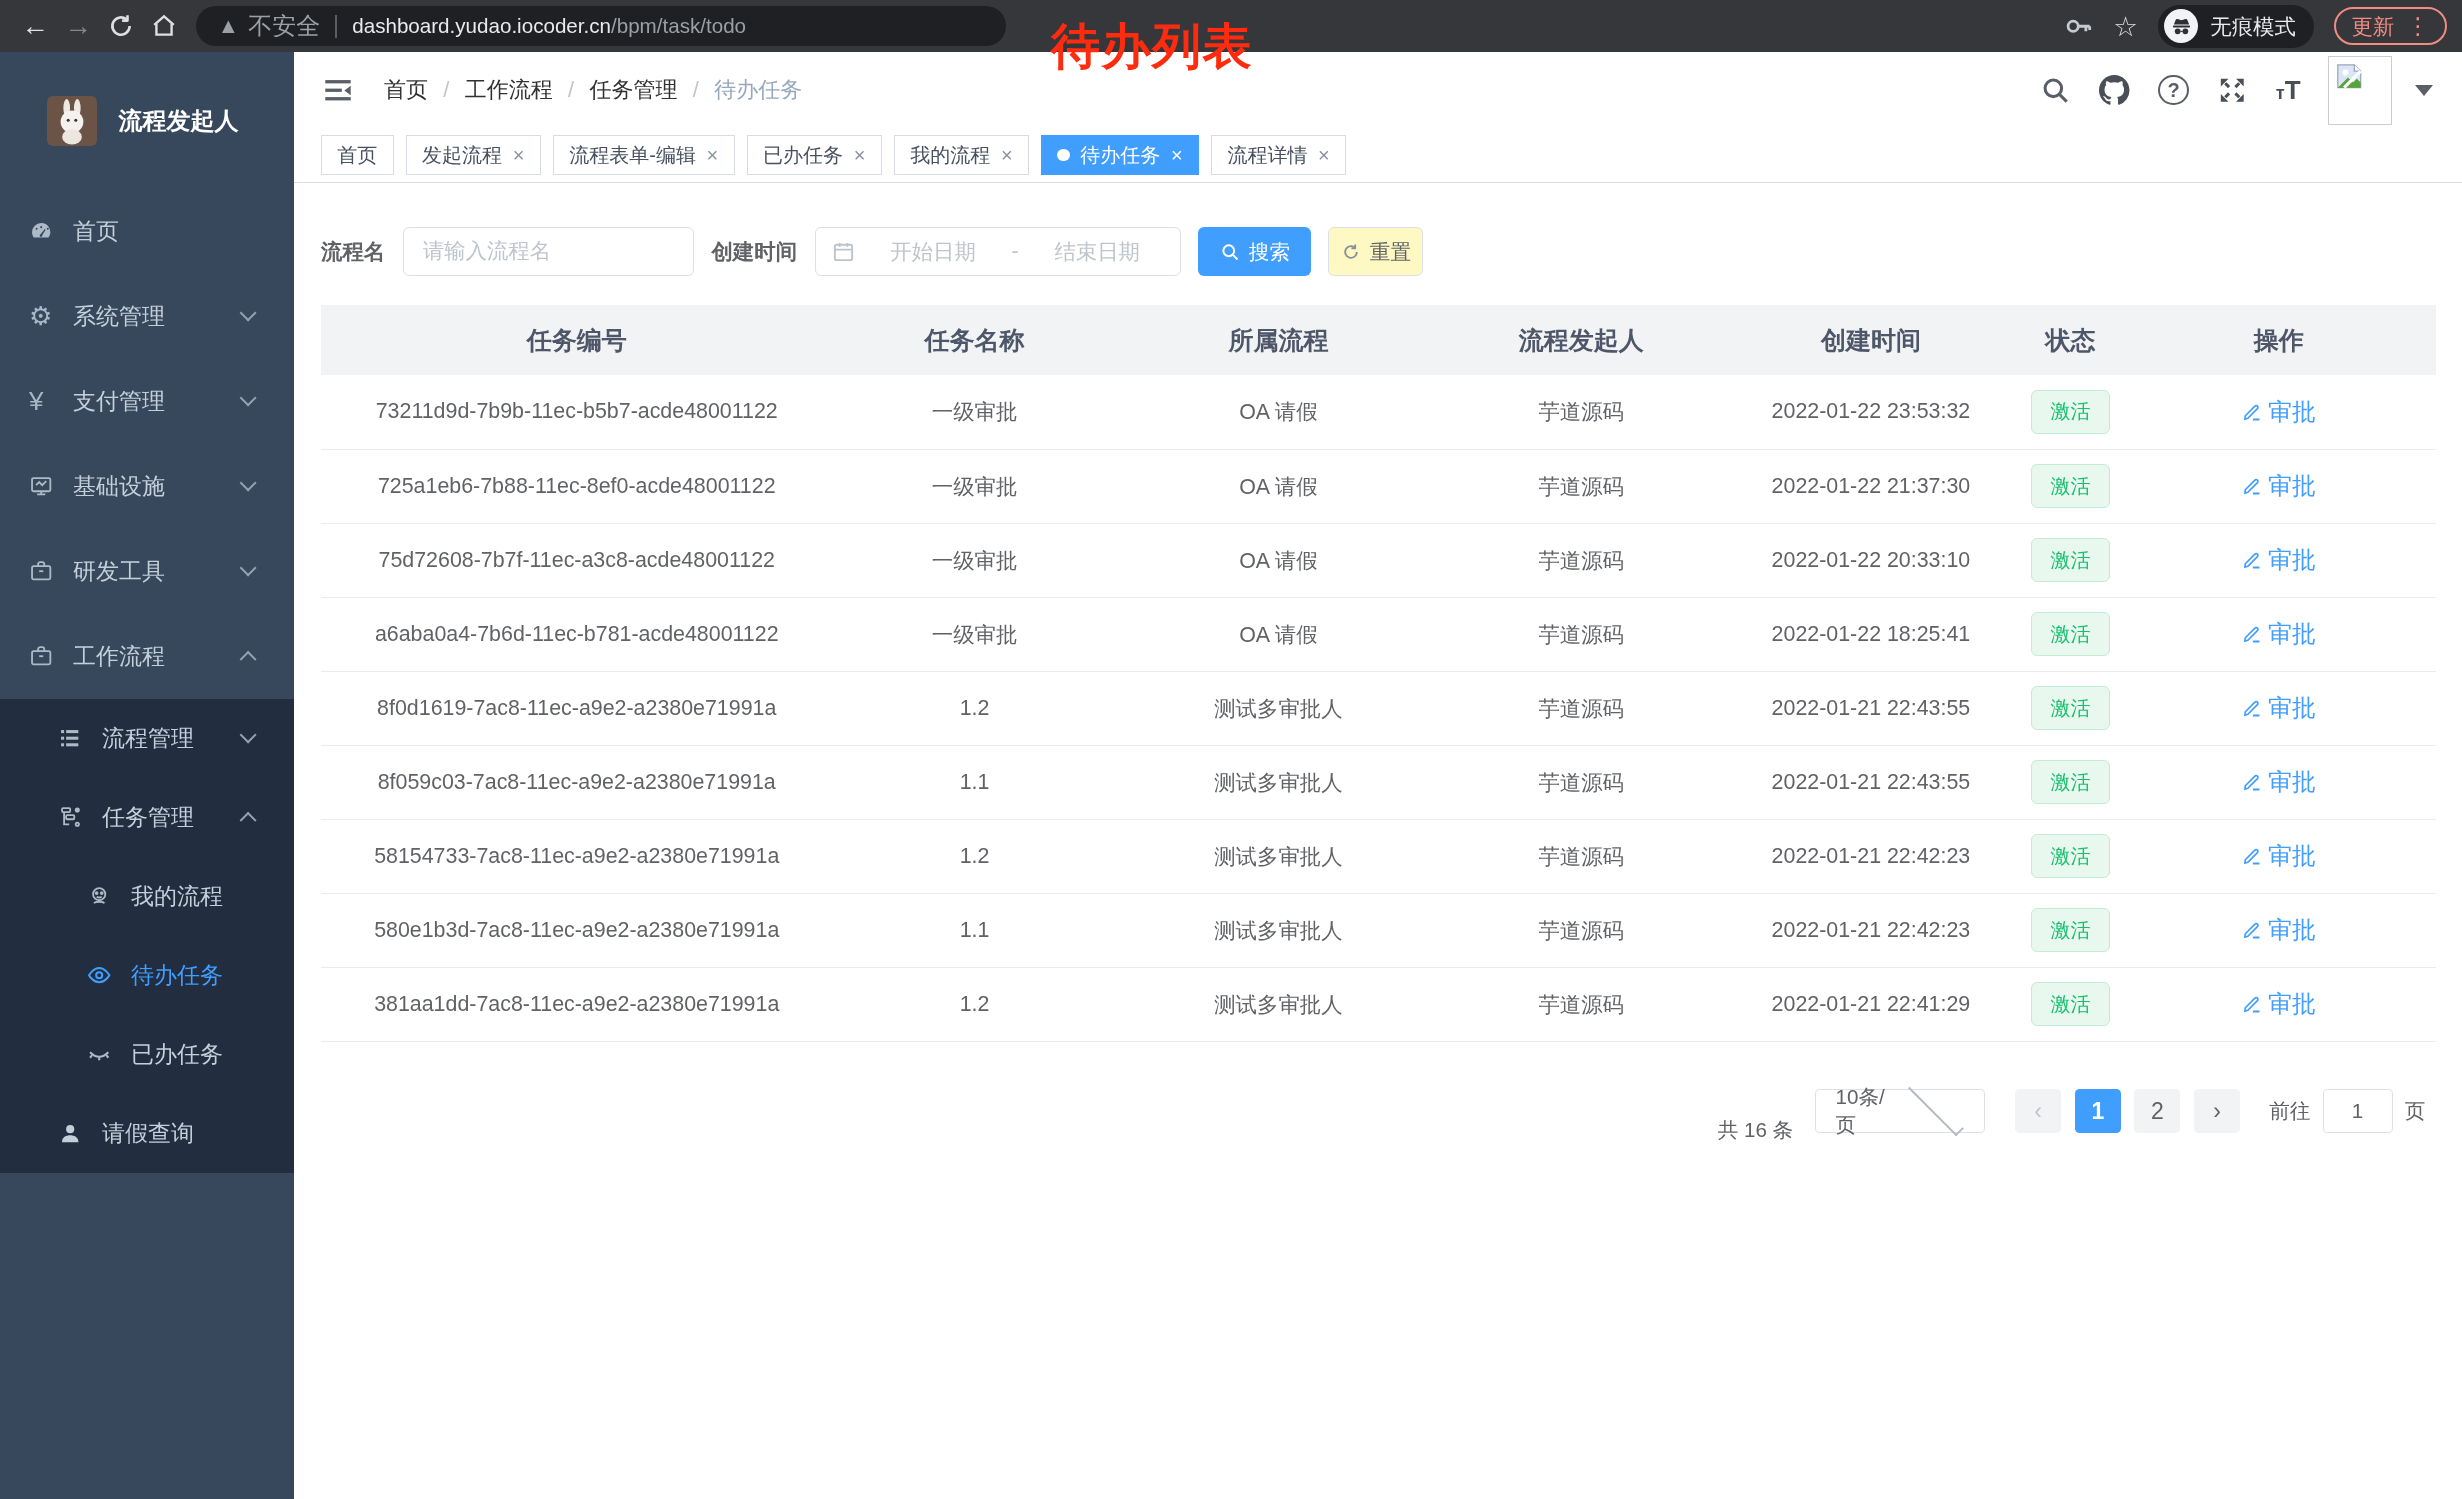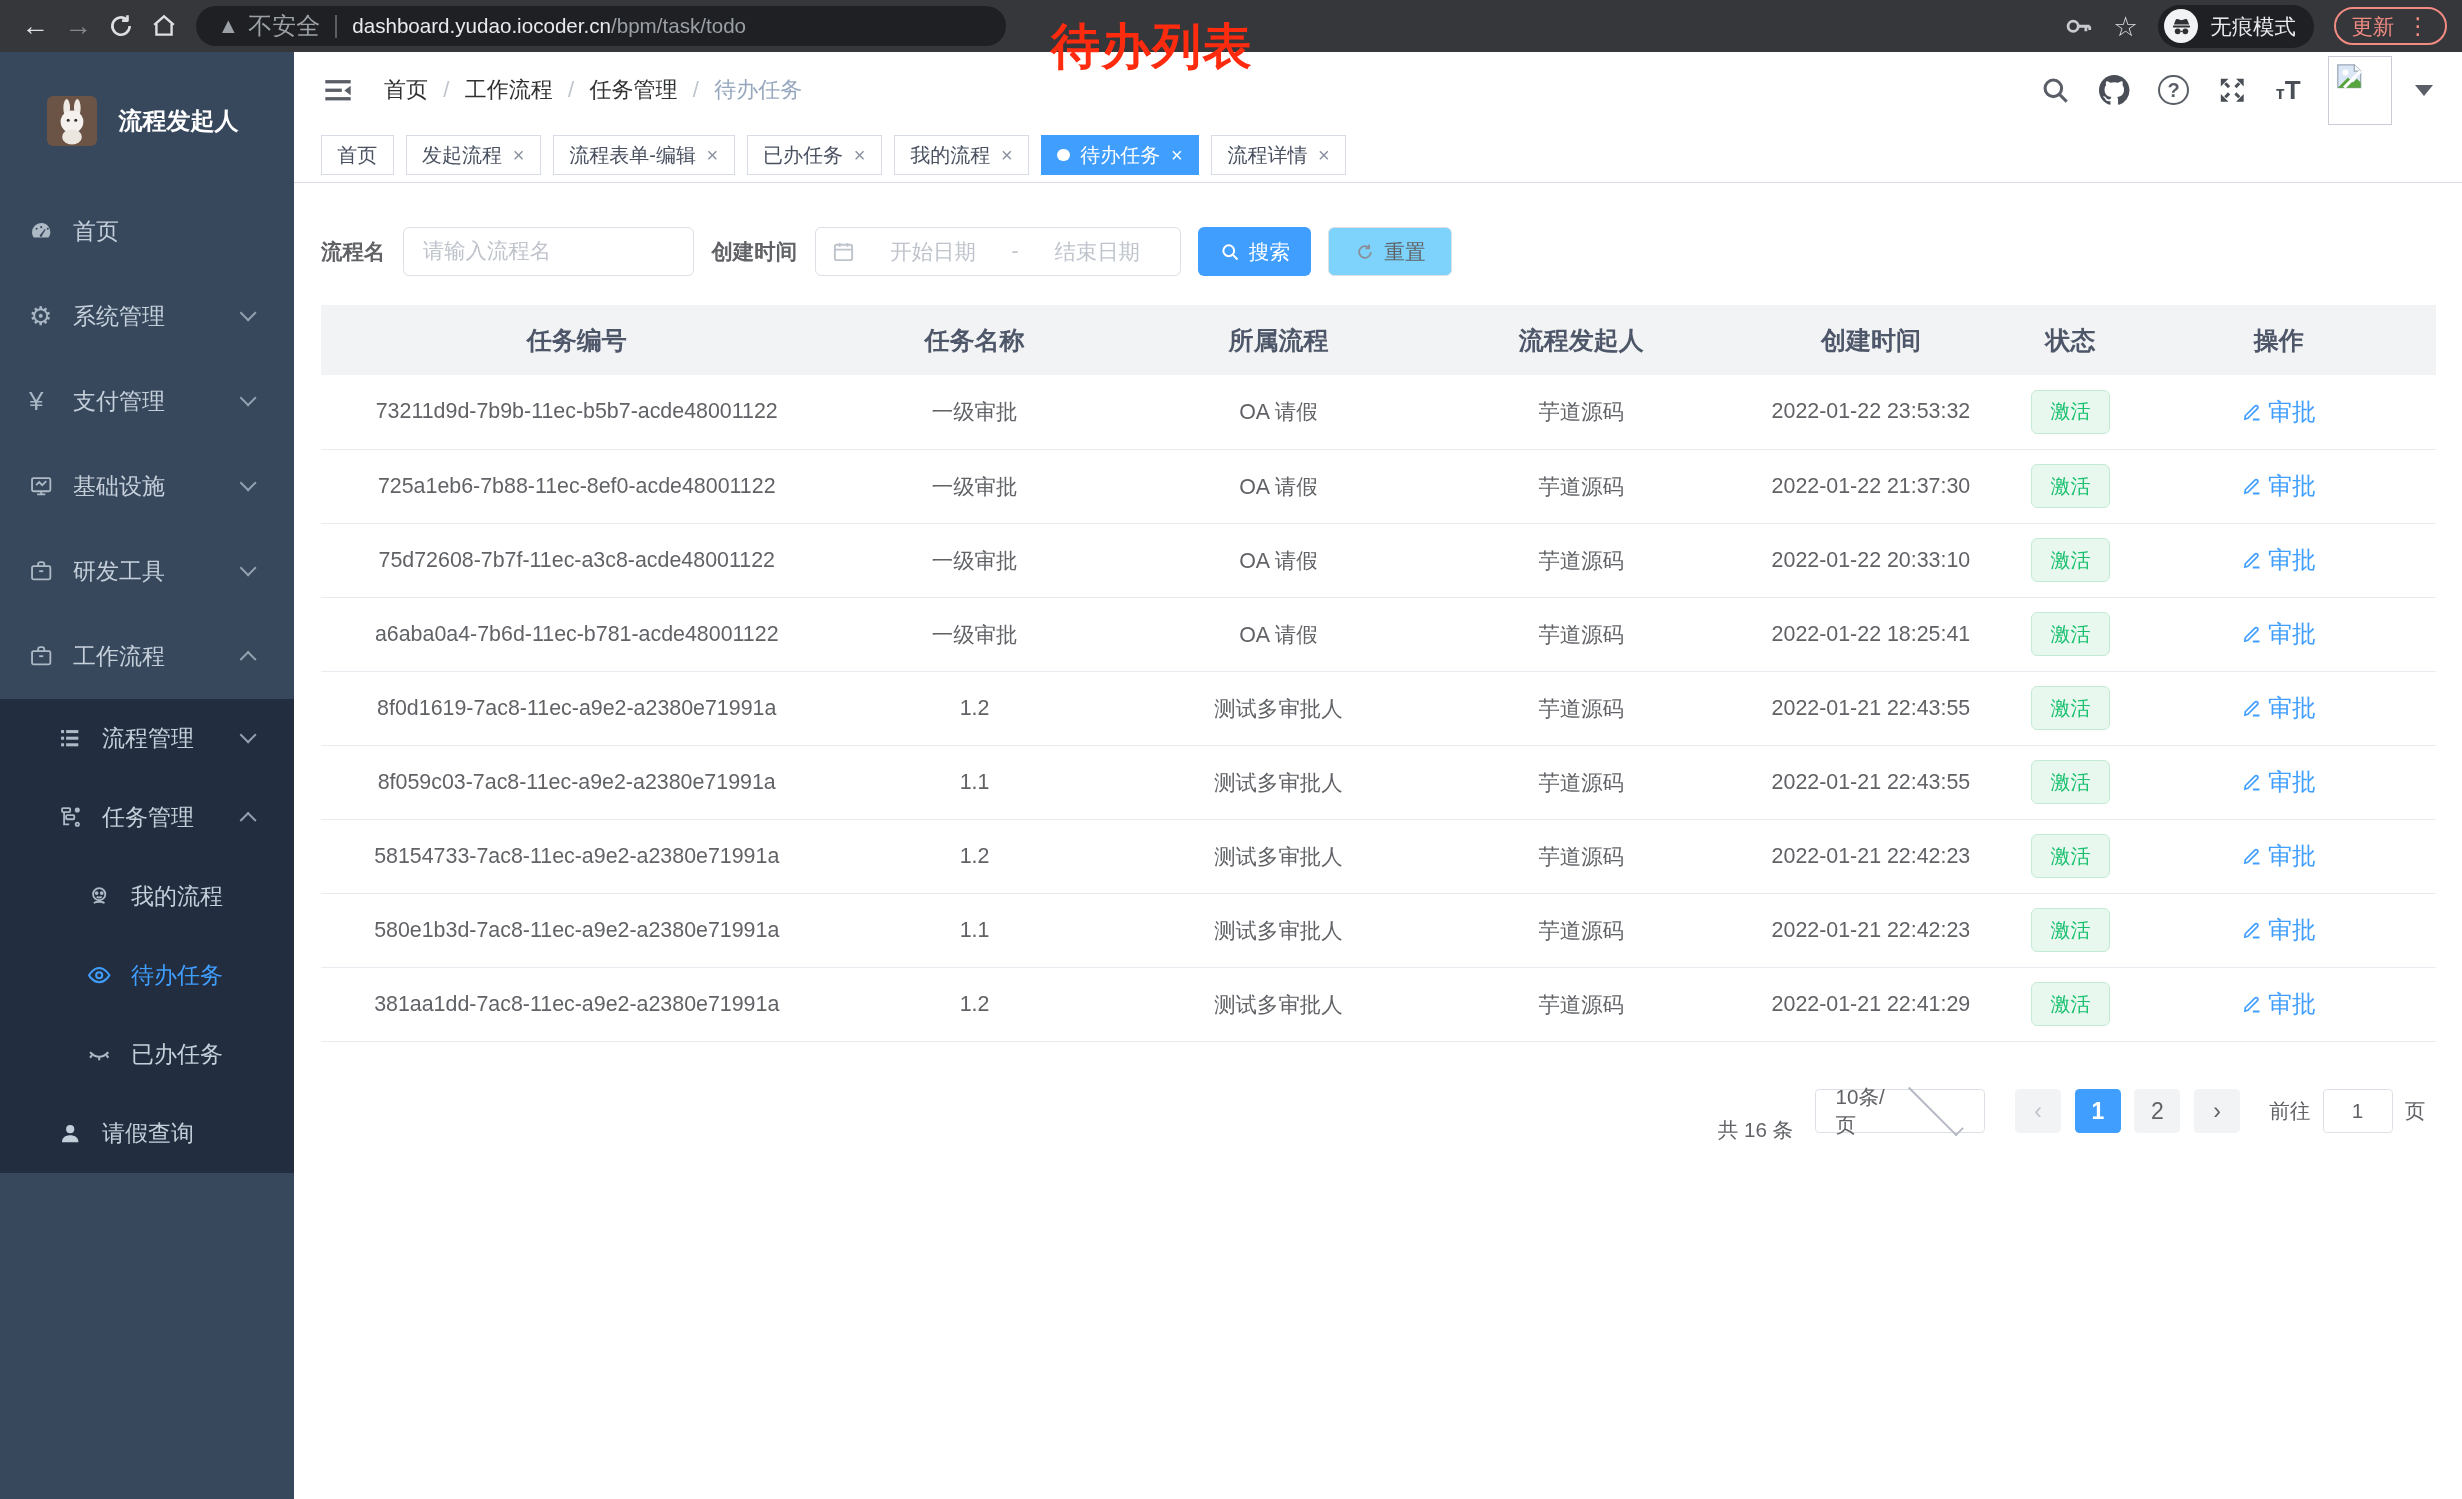--- a/index.html
+++ b/index.html
@@ -82,21 +82,21 @@
   .filters { display:flex; align-items:center; }
   .f-label { font-size:21.4px; color:#606266; font-weight:600; margin-right:18.3px; }
   .f-input { width:291px; height:49px; border:1.5px solid #dcdfe6; border-radius:6.1px; font-size:21.4px; padding:0 18.3px; color:#606266; outline:none; font-family:inherit; }
   .f-input::placeholder { color:#bfc4cc; }
   .f-label2 { margin-left:17px; }
   .date-box { width:366px; height:49px; border:1.5px solid #dcdfe6; border-radius:6.1px; display:flex; align-items:center; padding:0 15.3px; color:#bfc4cc; font-size:21.4px; gap:10.7px; }
   .date-box svg { width:23px; height:23px; flex-shrink:0; }
   .d-start,.d-end { flex:1; text-align:center; }
   .btn { height:49px; border-radius:6.1px; font-size:20.6px; display:inline-flex; align-items:center; justify-content:center; gap:9.2px; cursor:pointer; border:1.5px solid transparent; }
   .btn-search { margin-left:17px; width:113px; background:#409eff; color:#fff; }
-  .btn-reset { margin-left:17px; width:124px; background:#7dd3fc; border-color:#dcdfe6; color:#606266; }
+  .btn-reset { margin-left:17px; width:95px; background:#fef9c3; border-color:#dcdfe6; color:#606266; }
   .btn svg { width:20px; height:20px; }
 
   
   table { width:2115px; margin-top:29px; border-collapse:collapse; table-layout:fixed; }
   thead th { height:70px; background:#f2f3f5; font-size:25px; color:#4e5769; font-weight:600; text-align:center; }
   tbody td { height:74px; border-bottom:1.5px solid #e8ebf0; font-size:21.4px; color:#606266; text-align:center; }
   .badge { display:inline-block; padding:7.6px 18.3px; background:#e8f8ee; border:1.5px solid #c2ecd3; border-radius:6.1px; color:#17bf6e; font-size:20px; }
   .action { color:#409eff; font-size:24px; display:inline-flex; align-items:center; gap:6.1px; cursor:pointer; text-decoration:none; }
   .action svg { width:20px; height:20px; }
 

